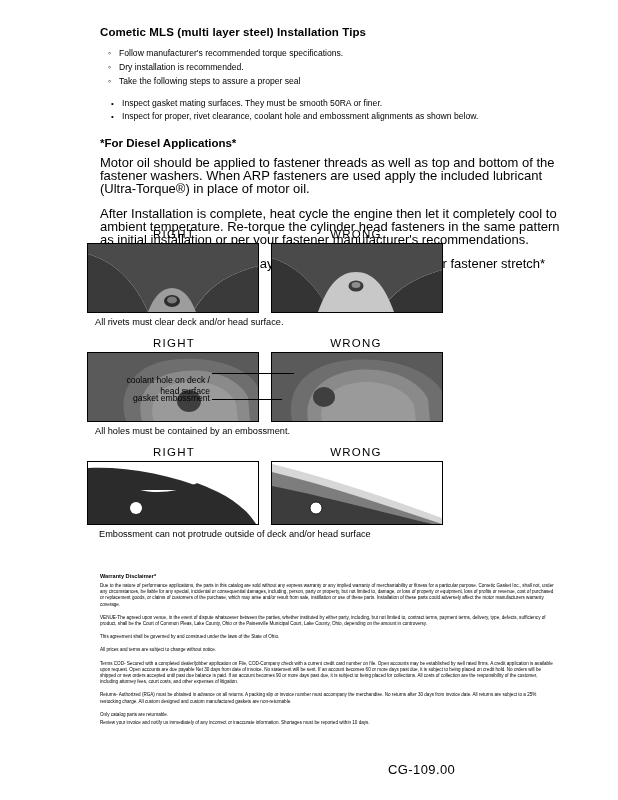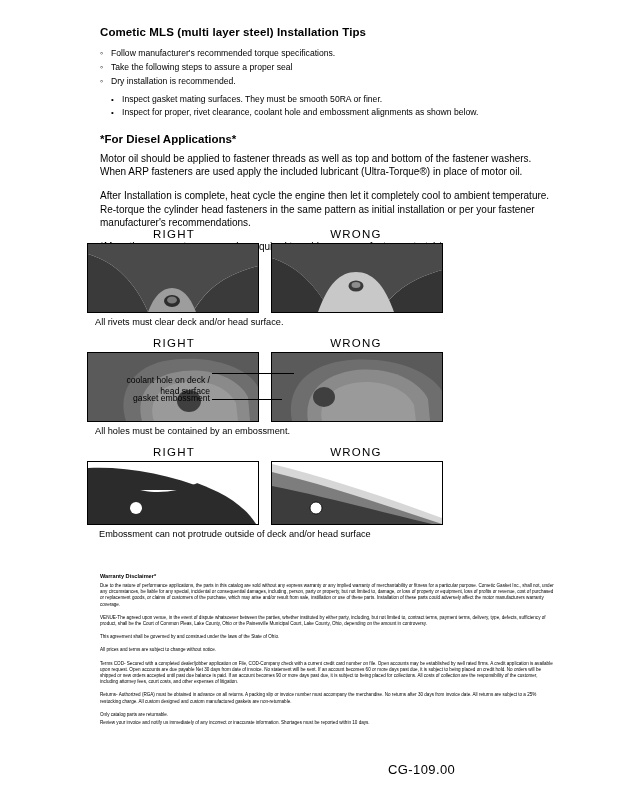--- a/index.html
+++ b/index.html
@@ -27,21 +27,21 @@
     top: 26px;
     width: 460px;
   }
   h1.title {
     font-size: 11.5px;
     font-weight: bold;
     margin: 0 0 9px 0;
     letter-spacing: 0.1px;
   }
   .bullet-list {
-    margin: 0;
+    margin: 8px;
     padding: 0;
     list-style: none;
   }
   .bullet-list li {
     font-size: 8.6px;
     line-height: 13.2px;
     position: relative;
     padding-left: 11px;
     margin-bottom: 1px;
   }
@@ -70,21 +70,21 @@
     left: 0;
     top: 0;
     font-size: 8px;
   }
   h2.subtitle {
     font-size: 11.5px;
     font-weight: bold;
     margin: 14px 0 7px 0;
   }
   p.para {
-    font-size: 10px;
+    font-size: 13px;
     line-height: 13.2px;
     margin: 0 0 11px 0;
   }
   p.para.last {
     margin-bottom: 0;
   }
 
   
   .figures {
     position: absolute;
@@ -164,22 +164,22 @@
 </head>
 <body>
 
 <div class="page">
 
   <div class="content">
     <h1 class="title">Cometic MLS (multi layer steel) Installation Tips</h1>
 
     <ul class="bullet-list">
       <li>Follow manufacturer's recommended torque specifications.</li>
+      <li>Dry installation is recommended.</li>
       <li>Take the following steps to assure a proper seal</li>
-      <li>Dry installation is recommended.</li>
     </ul>
     <ul class="sub-list">
       <li>Inspect gasket mating surfaces.  They must be smooth 50RA or finer.</li>
       <li>Inspect for proper, rivet clearance, coolant hole and embossment alignments as shown below.</li>
     </ul>
 
     <h2 class="subtitle">*For Diesel Applications*</h2>
     <p class="para">Motor oil should be applied to fastener threads as well as top and bottom of the fastener washers.  When ARP fasteners are used apply the included lubricant (Ultra-Torque®) in place of motor oil.</p>
     <p class="para">After Installation is complete, heat cycle the engine then let it completely cool to ambient temperature. Re-torque the cylinder head fasteners in the same pattern as initial installation or per your fastener manufacturer's recommendations.</p>
     <p class="para last">*More than one re-torque may be required to achieve proper fastener stretch*</p>

